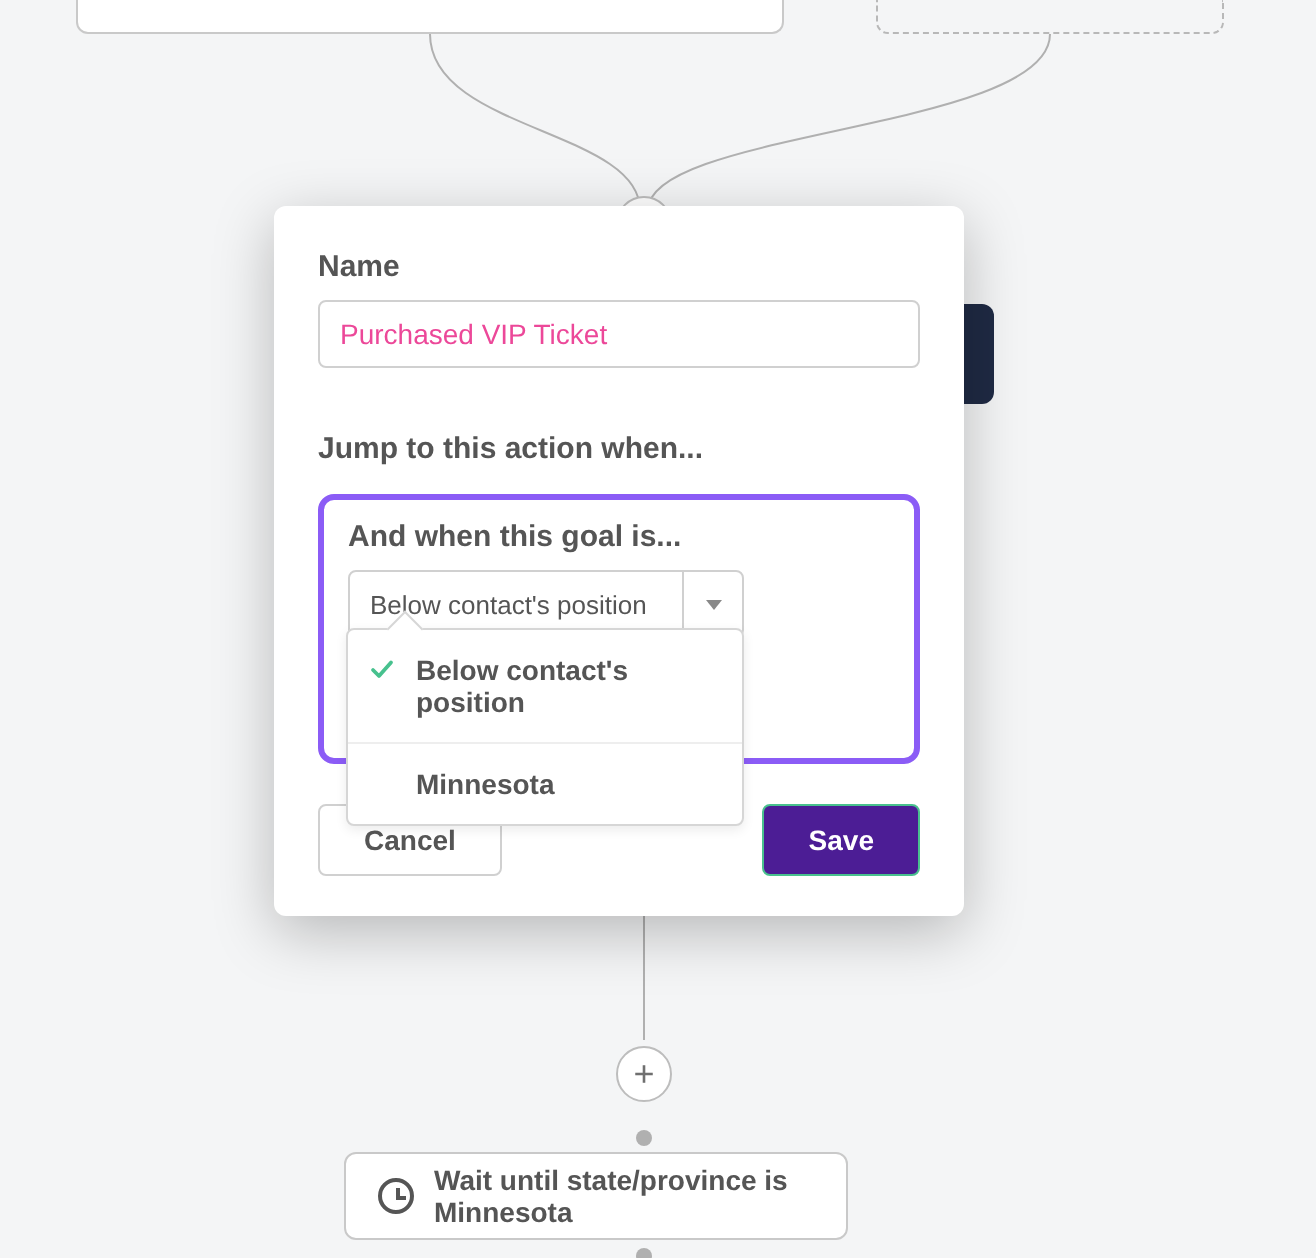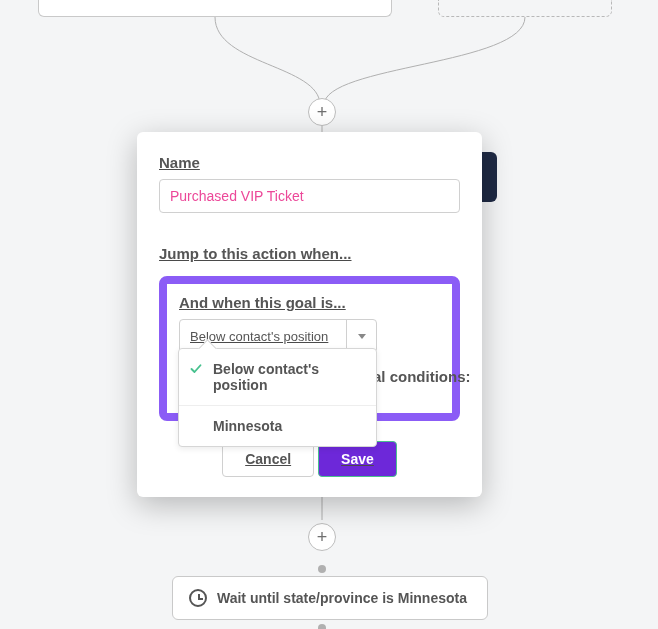--- a/index.html
+++ b/index.html
@@ -80,27 +80,26 @@
 
   .curve-svg { position:absolute; }
 
   
   .overlay {
     position:absolute; inset:0;
     
   }
   .modal {
     position:absolute;
-    left:137px; top:132px;
+    left:137px; top:103px;
     width:345px;
     background:#fff;
     border-radius:6px;
     box-shadow:0 8px 30px rgba(0,0,0,0.25);
     padding:22px 22px 20px 22px;
-    text-decoration:underline;
   }
   .field-label {
     font-weight:600;
     color:#555;
     margin-bottom:8px;
     font-size:15px;
   }
   .text-input {
     width:100%;
     border:1px solid #d0d0d0;
@@ -112,21 +111,21 @@
   }
   .section { margin-top:32px; }
   .condition-link {
     text-decoration:underline;
     color:#555;
     cursor:pointer;
     font-size:14px;
   }
 
   .highlight-box {
-    border:8px solid #8b5cf6;
+    border:3px solid #8b5cf6;
     border-radius:8px;
     padding:10px 12px 60px 12px;
     margin-top:14px;
     position:relative;
   }
   .select {
     position:relative;
     border:1px solid #d0d0d0;
     border-radius:4px;
     width:198px;
@@ -189,40 +188,40 @@
     position:absolute;
     top:84px; left:206px;
     font-size:15px;
     color:#555;
     font-weight:600;
     white-space:nowrap;
   }
 
   .footer {
     display:flex;
-    justify-content:center;
+    justify-content:space-between;
     gap:4px;
     margin-top:20px;
   }
   .btn {
     border-radius:4px;
     font-size:14px;
     font-weight:600;
     height:36px;
     padding:0 22px;
     cursor:pointer;
     display:inline-flex; align-items:center; justify-content:center;
   }
   .btn-secondary {
     background:#fff;
     border:1px solid #d0d0d0;
     color:#555;
   }
   .btn-primary {
-    background:#6d28d9;
+    background:#4c1d95;
     border:1px solid #49c18e;
     color:#fff;
   }
 
   .dark-btn-back {
     position:absolute;
     left:465px; top:152px;
     width:32px; height:50px;
     background:#1f2a44;
     border-radius:0 6px 6px 0;
@@ -243,21 +242,21 @@
   </svg>
 
   <div class="plus-node" style="left:308px; top:98px;">+</div>
 
   <div class="dark-btn-back"></div>
 
   <div class="plus-node" style="left:308px; top:523px;">+</div>
 
   <div class="dot" style="left:318px; top:565px;"></div>
 
-  <div class="wait-card" style="left:172px; top:576px; width:316px; height:44px;">
+  <div class="wait-card" style="left:172px; top:576px; width:252px; height:44px;">
     <span class="clock-icon"></span>
     <span>Wait until state/province is Minnesota</span>
   </div>
 
   <div class="dot" style="left:318px; top:624px;"></div>
 </div>
 
 <div class="overlay">
   <div class="modal">
 
@@ -271,21 +270,20 @@
     <div class="highlight-box">
       <div class="field-label" style="margin-bottom:8px;">And when this goal is...</div>
 
       <div class="select">
         <span>Below contact's position</span>
         <span class="caret-box">
           <span class="caret-down"></span>
         </span>
       </div>
 
-      <div class="behind-text">al conditions:</div>
 
       <div class="dropdown">
         <div class="dd-item">
           <span class="check">
             <svg viewBox="0 0 16 16" width="12" height="12">
                 <path d="M2 8 L6 12 L14 3" stroke="#47c18e" stroke-width="2.5" fill="none" stroke-linecap="round" stroke-linejoin="round"></path>
               </svg>
           </span>
           <span>Below contact's position</span>
         </div>

